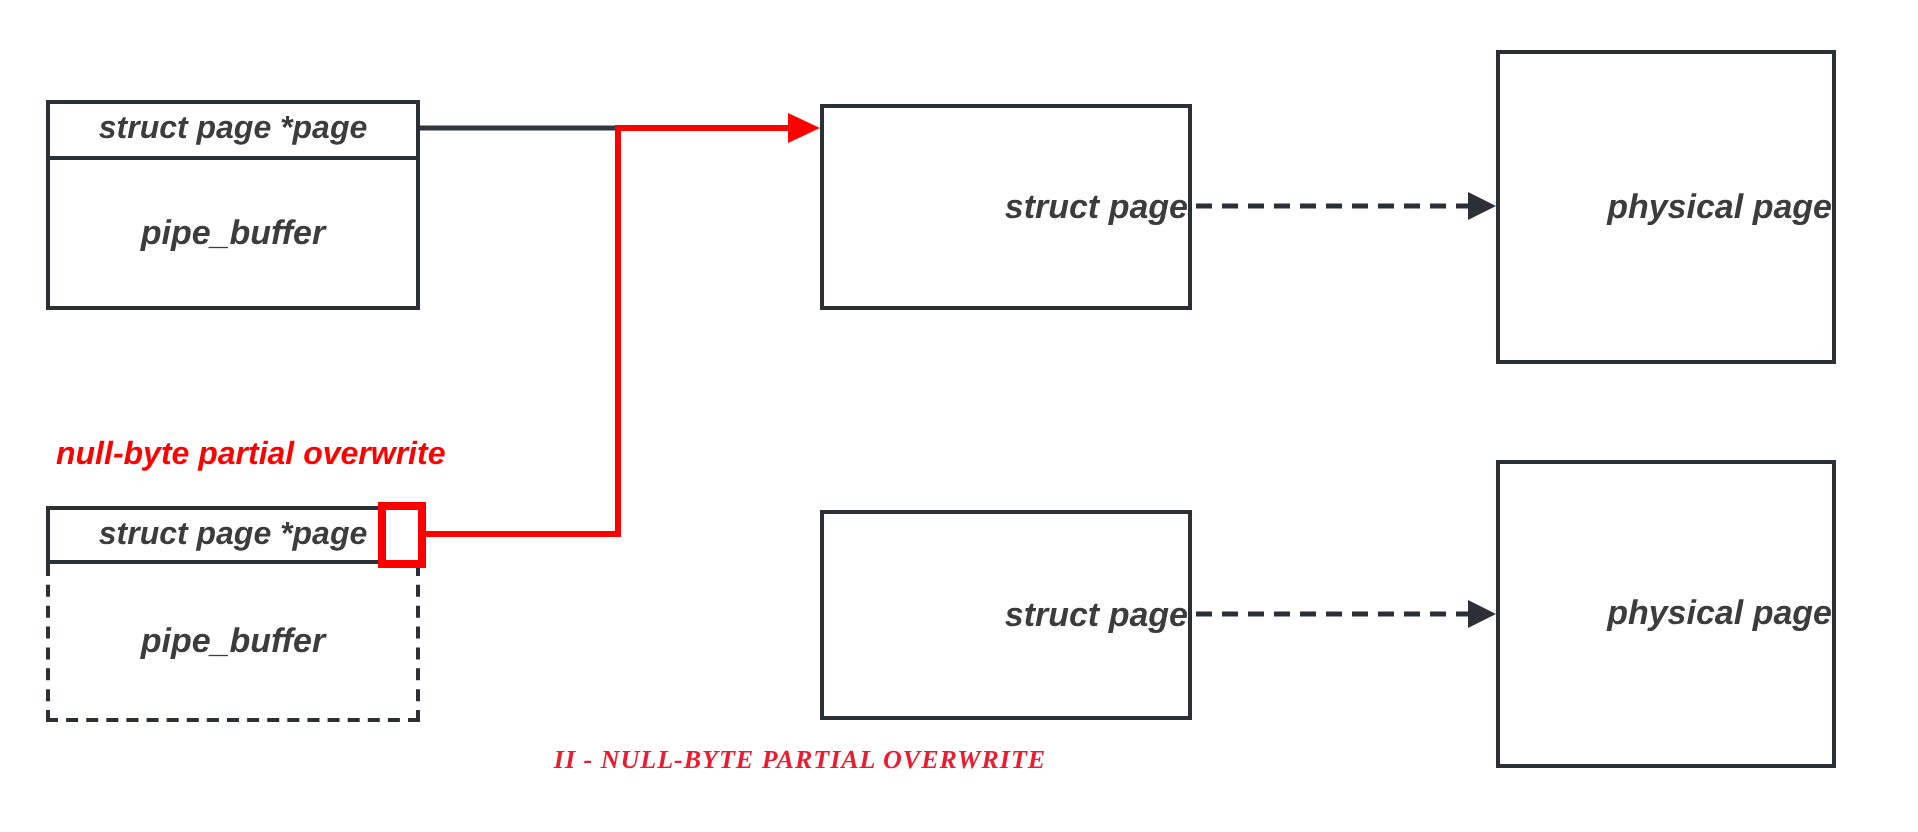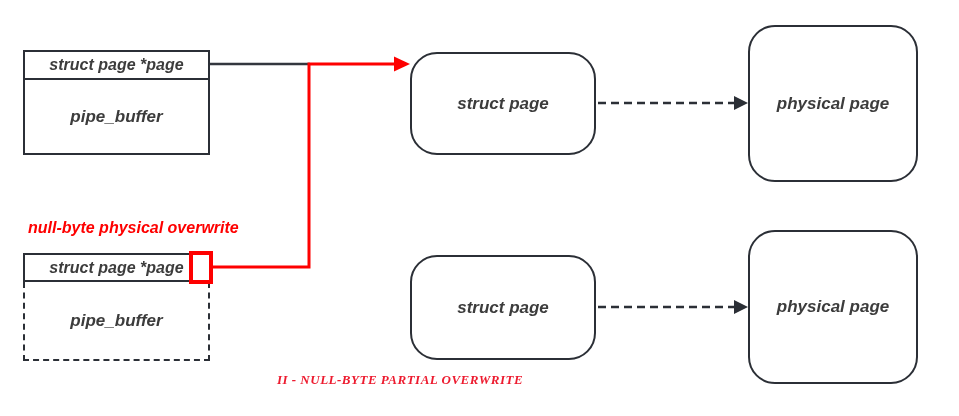--- a/index.html
+++ b/index.html
@@ -30,23 +30,22 @@
 
   .abs{position:absolute;box-sizing:border-box;font-style:italic;}
   .box{
     z-index:2;
     background:#fff;
     border:2px solid var(--box-border);
     color:var(--box-text);
     font-weight:bold;
   }
   .plain-box{
-    display:flex;align-items:center;justify-content:center;
+    display:flex;align-items:center;justify-content:flex-end;
     font-size:17px;
-    border-radius:27px;
   }
   .pipe-header-inner{
     height:26px;border-bottom:2px solid var(--box-border);
     display:flex;align-items:center;justify-content:center;
     font-size:16px;
   }
   .pipe-body-inner{
     height:73px;
     display:flex;align-items:center;justify-content:center;
     font-size:17px;
@@ -111,21 +110,21 @@
   </div>
 
   <div class="abs box plain-box" style="left:410px;top:52px;width:186px;height:103px;">
     <span>struct page</span>
   </div>
 
   <div class="abs box plain-box" style="left:748px;top:25px;width:170px;height:157px;">
     <span>physical page</span>
   </div>
 
-  <div class="abs annotation" style="left:28px;top:219px;">null-byte physical overwrite</div>
+  <div class="abs annotation" style="left:28px;top:219px;">null-byte partial overwrite</div>
 
   <div class="abs solo-header" style="left:23px;top:253px;width:187px;height:29px;">
     <span>struct page *page</span>
   </div>
   <div class="abs dashed-body" style="left:23px;top:282px;width:187px;height:79px;">
     <span>pipe_buffer</span>
   </div>
   <div class="abs red-rect" style="left:189px;top:251px;"></div>
 
   <div class="abs box plain-box" style="left:410px;top:255px;width:186px;height:105px;">

